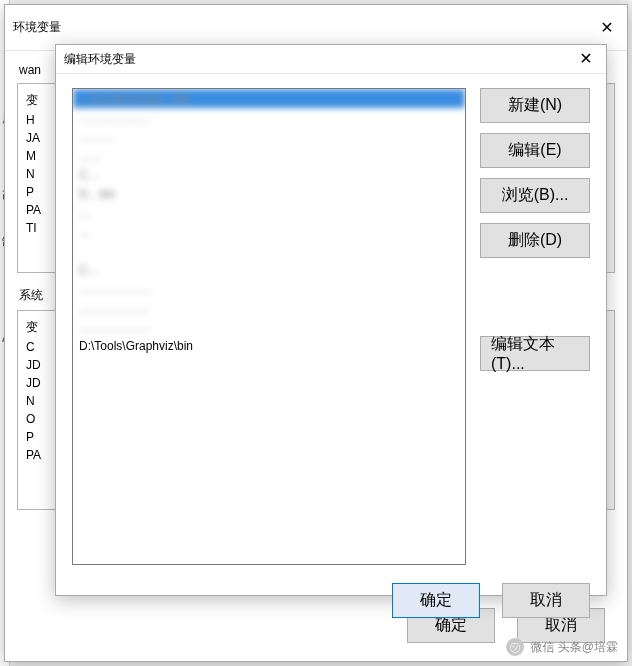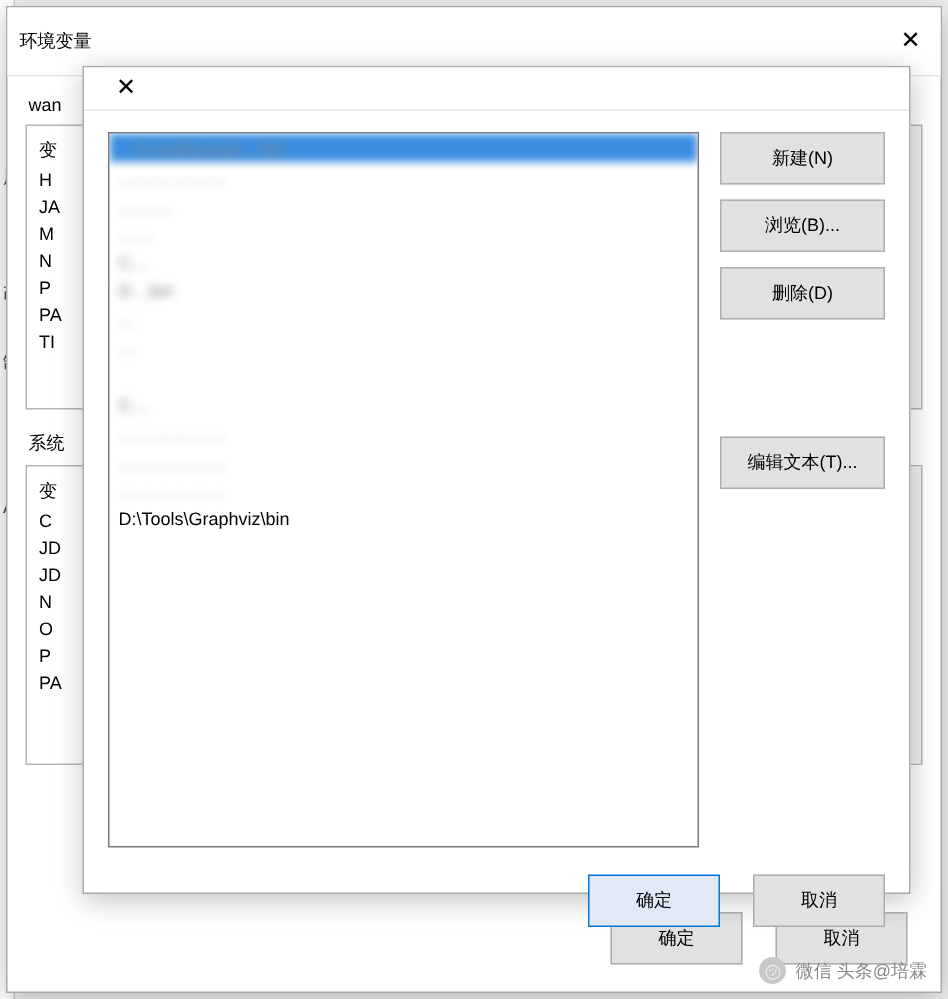--- a/index.html
+++ b/index.html
@@ -41,21 +41,21 @@
   .list-col { padding: 6px 4px; }
   .list-col div { padding: 2px 4px; white-space: nowrap; overflow: hidden; text-overflow: ellipsis; }
   .dlg-footer {
     display: flex; justify-content: flex-end; gap: 22px;
     padding: 10px 12px 12px;
   }
   .btn {
     min-width: 88px; height: 35px; padding: 16px 10px;
     border: 1px solid #adadad; background: #e1e1e1;
     display: inline-flex; align-items: center; justify-content: center;
-    font-size: 12px; cursor: default; user-select: none;
+    font-size: 16px; cursor: default; user-select: none;
   }
   .btn.primary { border: 1px solid #0078d7; background: #e1e9f7; }
 
   
   .edge {
     position: absolute; left: 0; top: 0; bottom: 0; width: 10px;
     background: #fff; border-right: 1px solid #d0d0d0;
     overflow: hidden;
   }
   .edge div { padding-left: 2px; color: #444; font-size: 12px; white-space: nowrap; }
@@ -147,20 +147,21 @@
     </div>
   </div>
   <div class="dlg-footer">
     <div class="btn">确定</div>
     <div class="btn">取消</div>
   </div>
 </div>
 
 <div id="inner" class="window">
   <div class="titlebar">
+    <span class="title">编辑环境变量</span>
     <span class="close">✕</span>
   </div>
   <div class="content">
     <div class="path-list">
       <div class="rows" id="path-rows">
           <div class="row selected blur">…\Local\scoop\…bin</div>
           <div class="row blur">………………</div>
           <div class="row blur">………</div>
           <div class="row blur">……</div>
           <div class="row blur">C…</div>
@@ -181,20 +182,21 @@
           <div class="row"></div>
           <div class="row"></div>
           <div class="row"></div>
           <div class="row"></div>
           <div class="row"></div>
           <div class="row"></div>
         </div>
     </div>
     <div class="side-btns">
       <div class="btn">新建(N)</div>
+      <div class="btn">编辑(E)</div>
       <div class="btn">浏览(B)...</div>
       <div class="btn">删除(D)</div>
       <div class="gap"></div>
       <div class="gap"></div>
       <div class="btn">编辑文本(T)...</div>
     </div>
   </div>
   <div class="dlg-footer">
     <div class="btn primary">确定</div>
     <div class="btn">取消</div>

